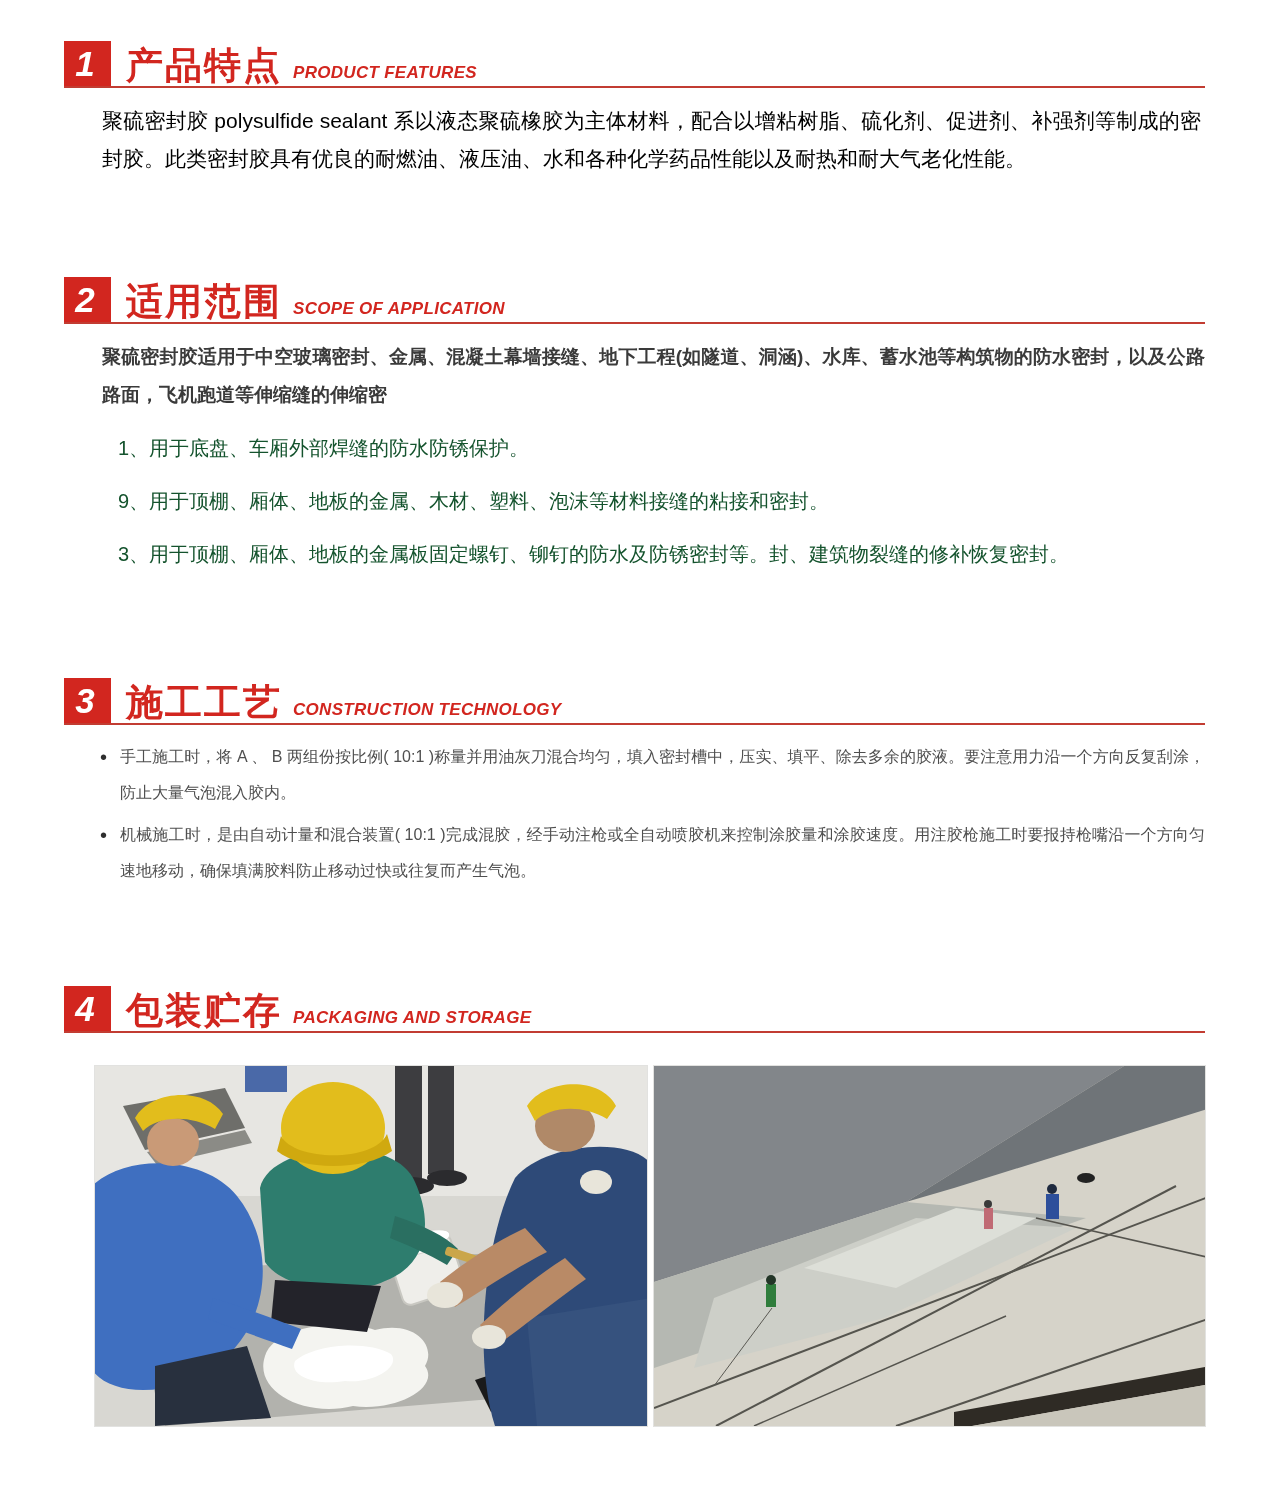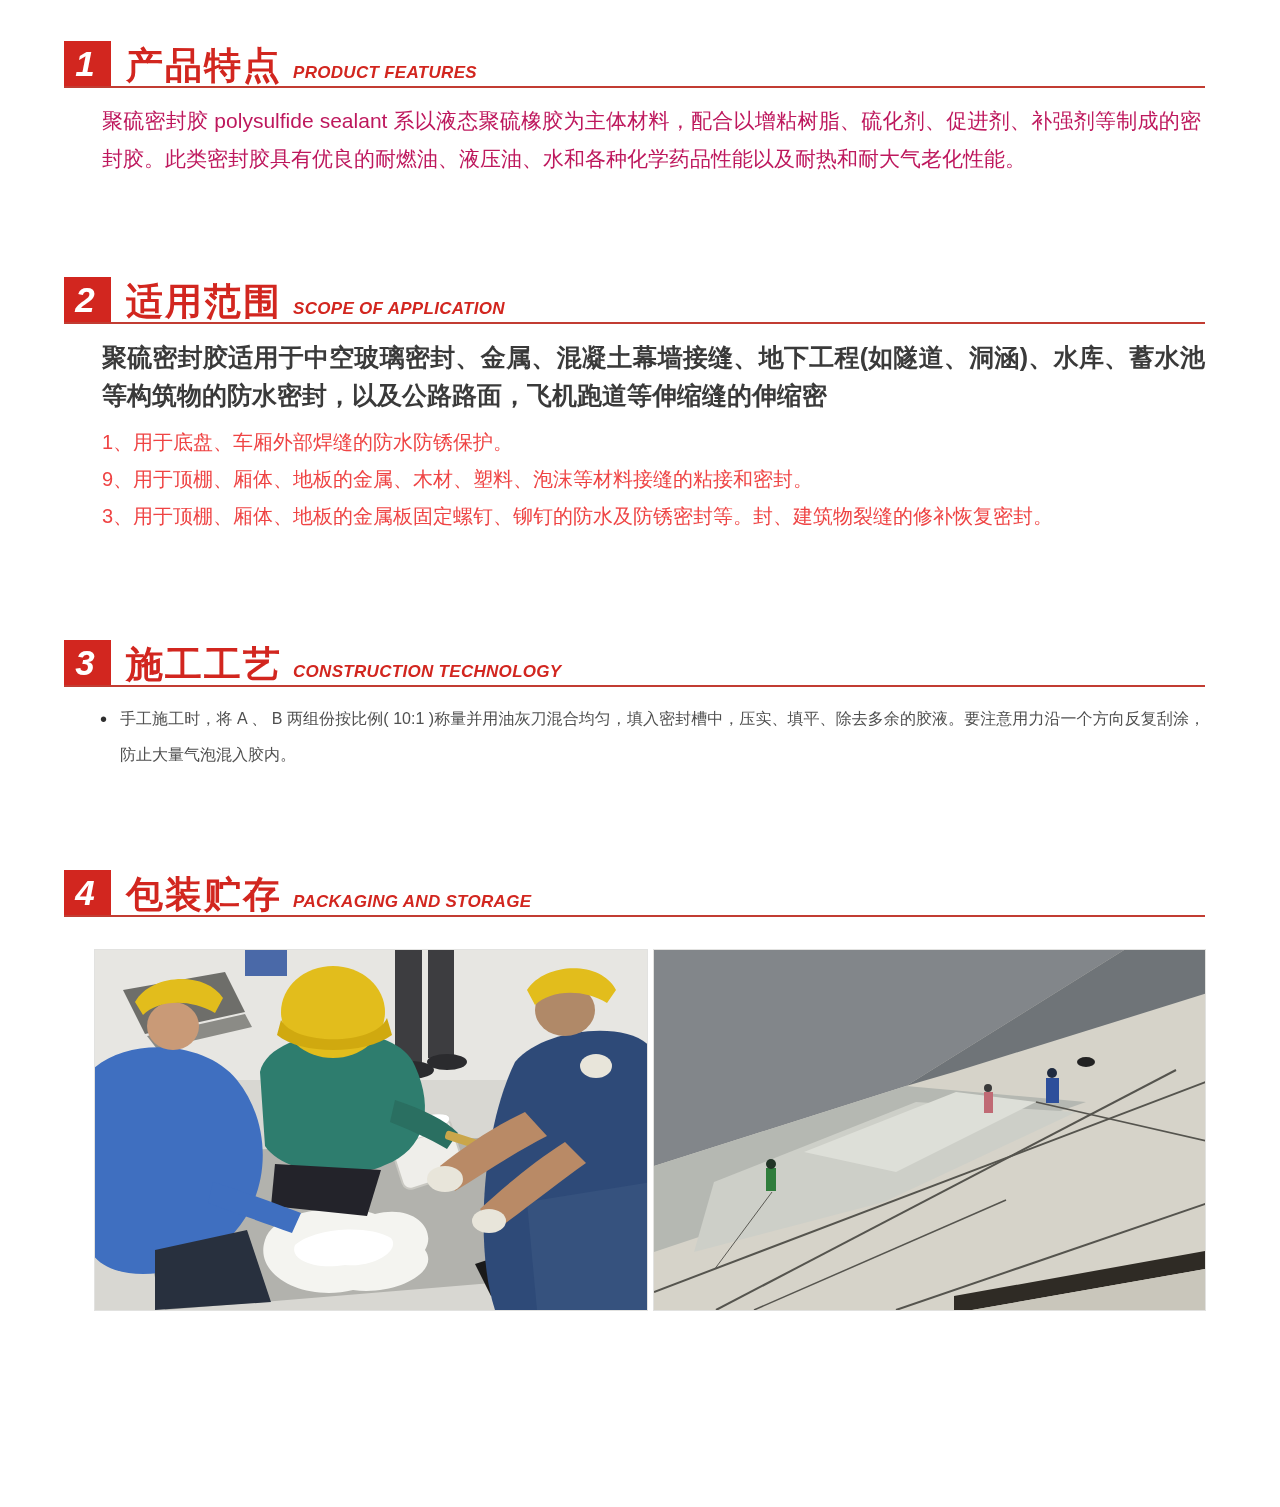--- a/index.html
+++ b/index.html
@@ -39,29 +39,29 @@
     color: #d2261f;
     font-size: 17px; font-weight: bold;
     margin-left: 11px; padding-bottom: 3px;
     letter-spacing: 0.3px;
     white-space: nowrap;
     font-style: italic;
   }
 
   
   .para {
-    color: #be185d; font-size: 21px; line-height: 38px;
+    color: #000000; font-size: 21px; line-height: 38px;
     margin: 14px 4px 0 38px; text-align: justify;
   }
   .lead {
-    color: #3a3a3a; font-size: 25px; font-weight: bold; line-height: 38px;
+    color: #3a3a3a; font-size: 19px; font-weight: bold; line-height: 38px;
     margin: 14px 0 0 38px; text-align: justify;
   }
   .items { margin: 10px 0 0 38px; }
-  .item { color: #ef4444; font-size: 20px; line-height: 37px; margin: 0; }
+  .item { color: #14532d; font-size: 20px; line-height: 37px; margin: 16px; }
   .bullets { margin: 14px 0 0 0; }
   .bullet {
     position: relative;
     color: #4f4f4f; font-size: 16px; line-height: 36px;
     margin: 0 0 6px 56px; text-align: justify;
   }
   .bullet::before {
     content: "\2022";
     position: absolute; left: -20px; top: 0;
     color: #2e2e2e; font-size: 20px;
@@ -109,20 +109,21 @@
   </section>
 
   <section class="sec sec-3">
     <header class="sec-head">
       <span class="badge">3</span>
       <h2 class="title-zh">施工工艺</h2>
       <span class="title-en">CONSTRUCTION TECHNOLOGY</span>
     </header>
     <div class="bullets">
       <p class="bullet">手工施工时，将 A 、 B 两组份按比例( 10:1 )称量并用油灰刀混合均匀，填入密封槽中，压实、填平、除去多余的胶液。要注意用力沿一个方向反复刮涂，防止大量气泡混入胶内。</p>
+      <p class="bullet">机械施工时，是由自动计量和混合装置( 10:1 )完成混胶，经手动注枪或全自动喷胶机来控制涂胶量和涂胶速度。用注胶枪施工时要报持枪嘴沿一个方向匀速地移动，确保填满胶料防止移动过快或往复而产生气泡。</p>
     </div>
   </section>
 
   <section class="sec sec-4">
     <header class="sec-head">
       <span class="badge">4</span>
       <h2 class="title-zh">包装贮存</h2>
       <span class="title-en">PACKAGING AND STORAGE</span>
     </header>
   </section>

